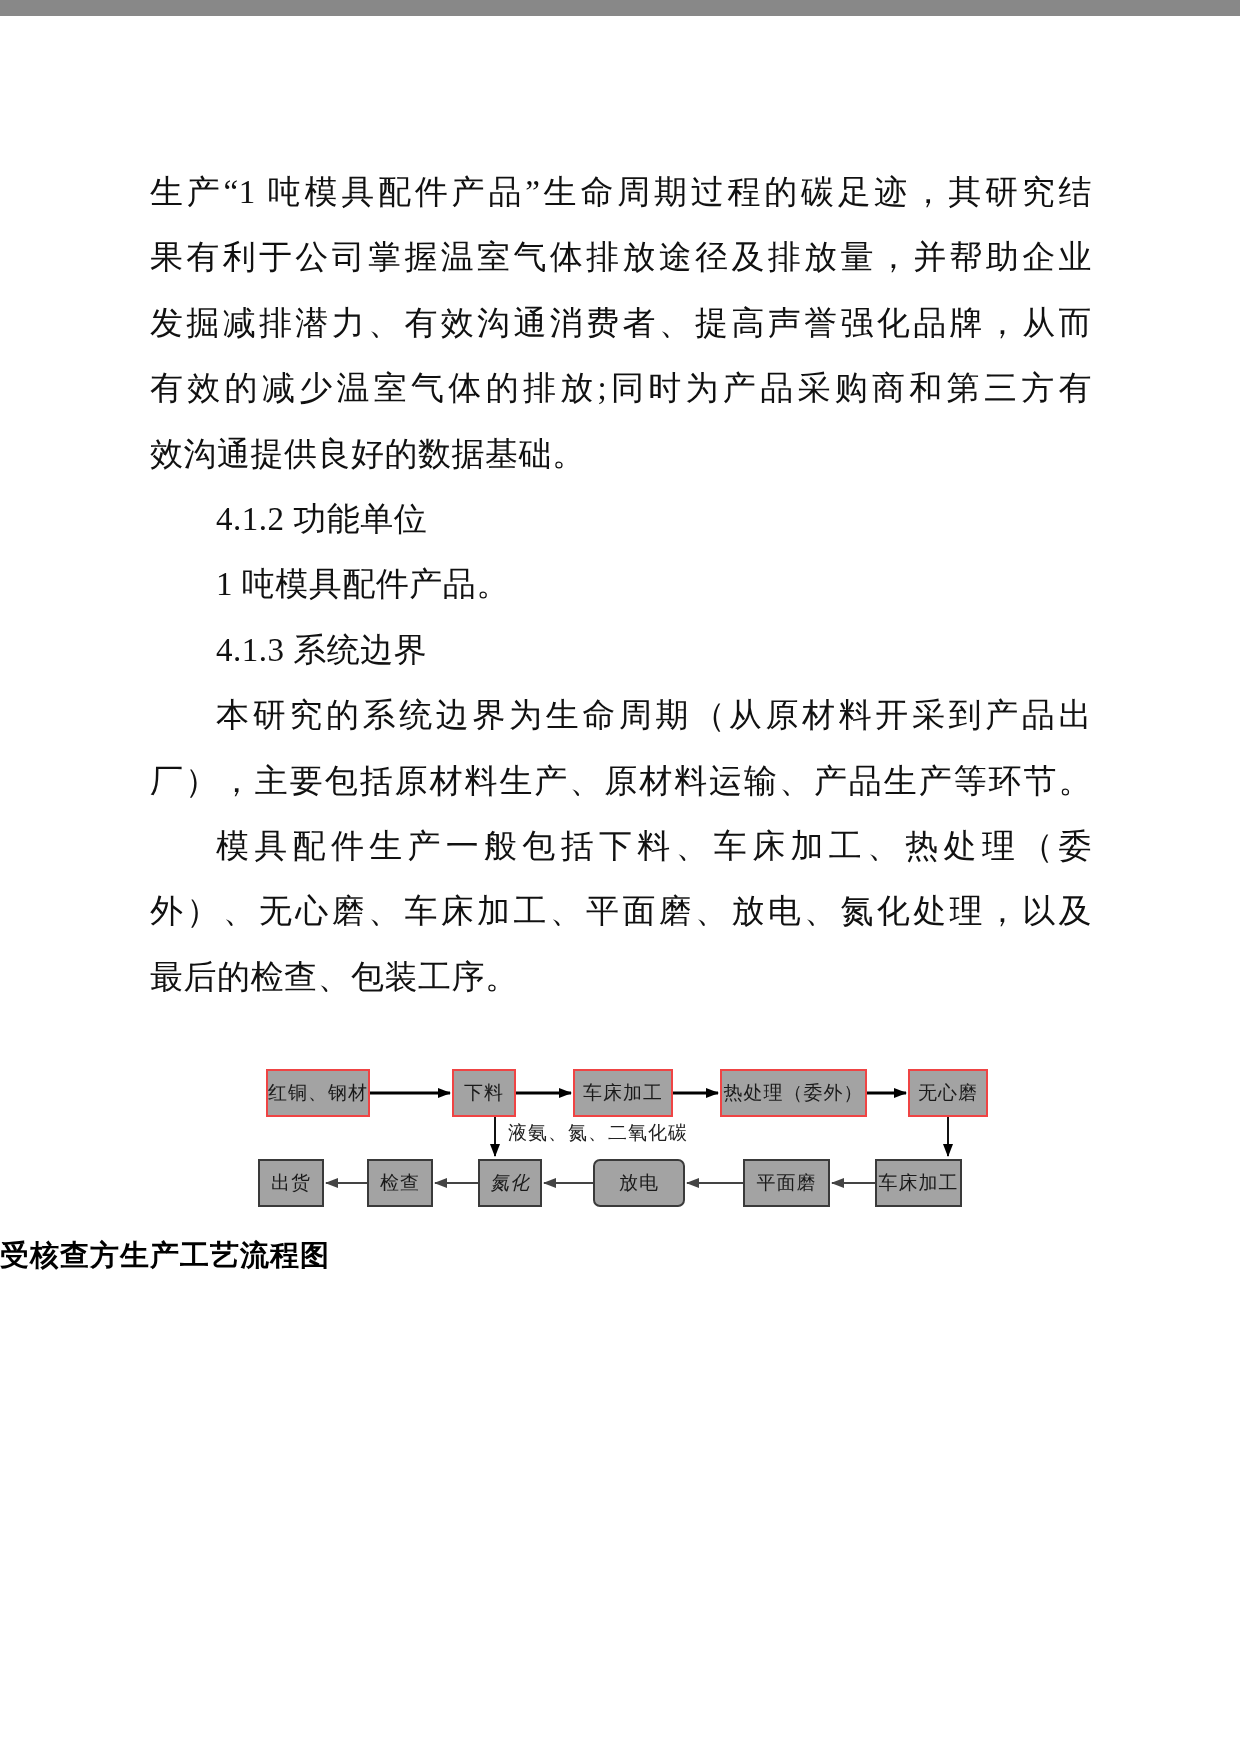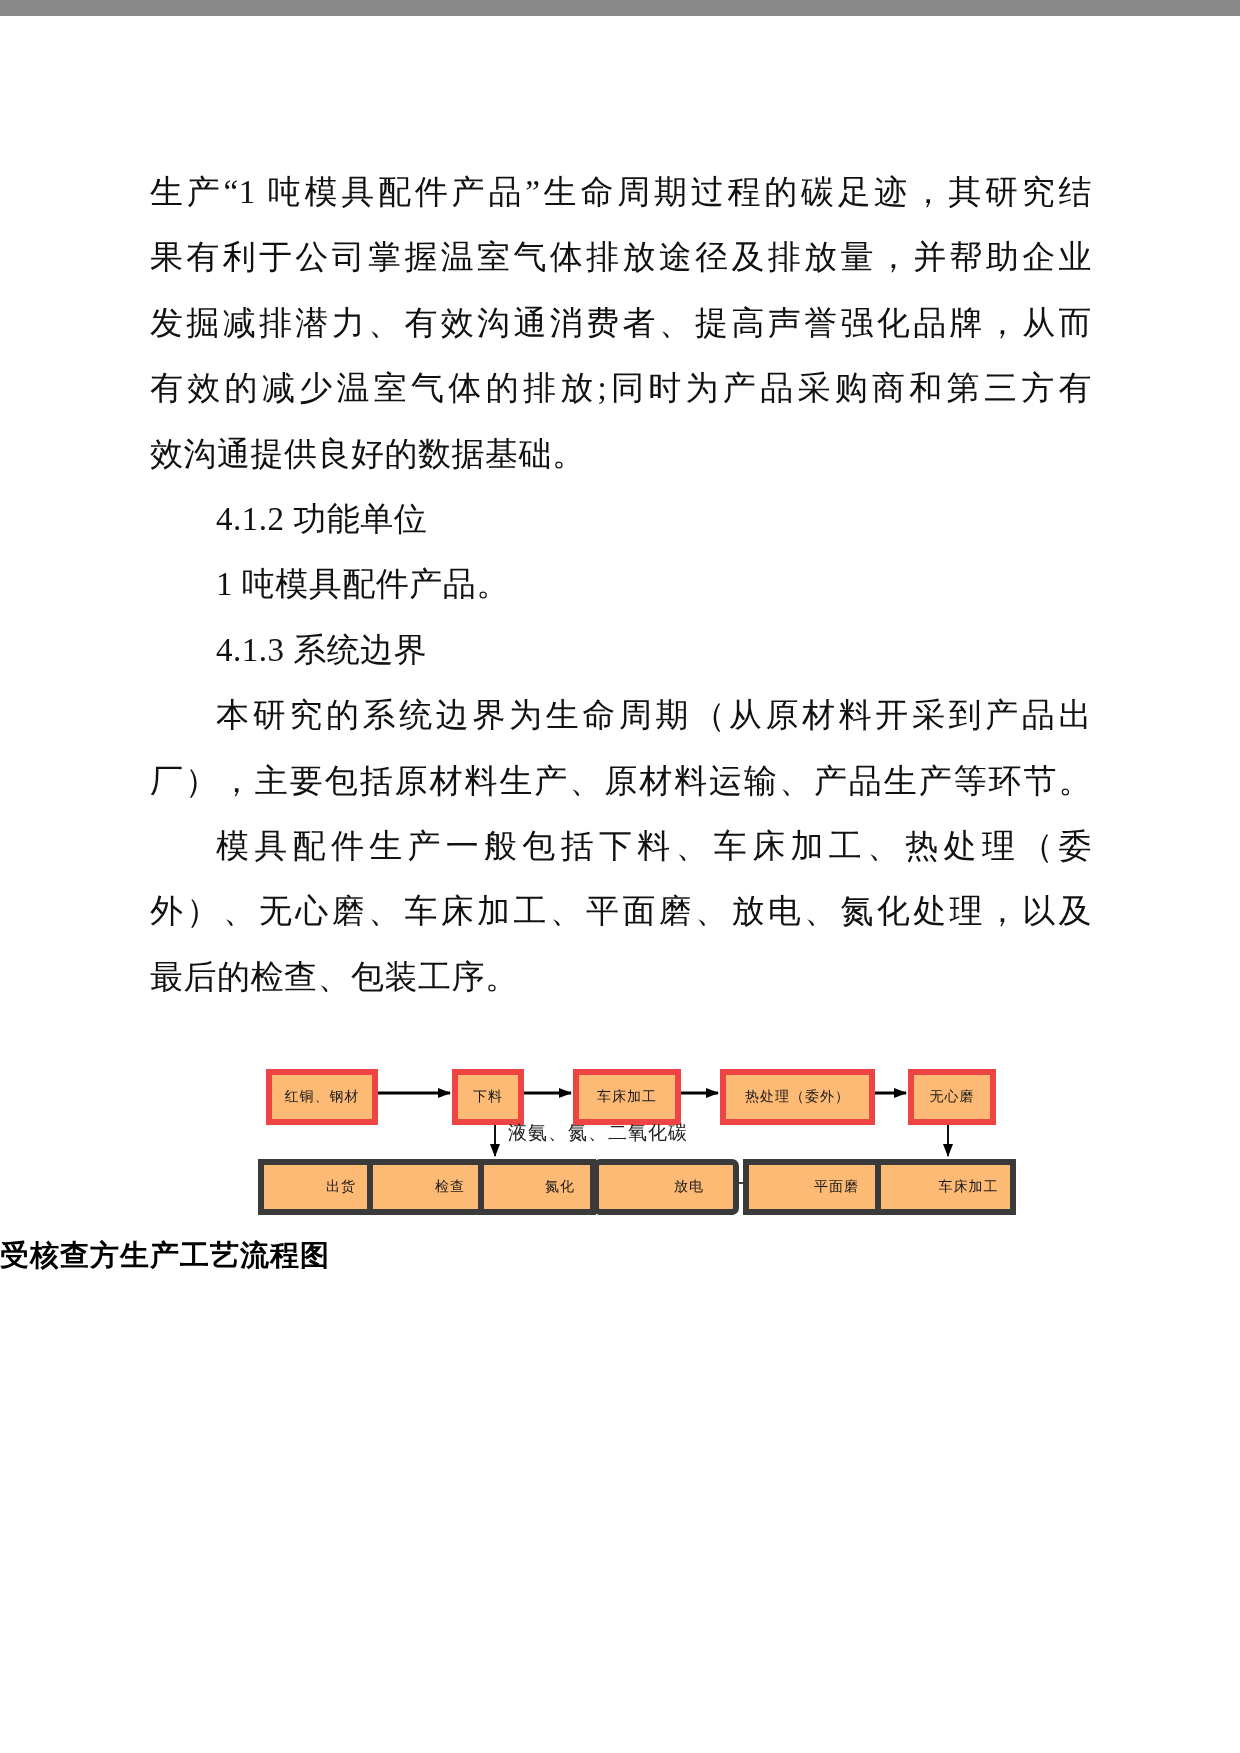--- a/index.html
+++ b/index.html
@@ -38,33 +38,33 @@
     left: 240px;
     top: 1040px;
     width: 760px;
     height: 170px;
     font-family: "Liberation Sans", "DejaVu Sans", sans-serif;
   }
   .flowchart svg { position: absolute; left: 0; top: 0; }
   .fbox {
     position: absolute;
     height: 44px;
-    border: 6px solid #ef4444;
-    background: #fdba74;
+    border: 2px solid #ef4444;
+    background: #a3a3a3;
     display: flex;
     align-items: center;
     justify-content: center;
-    font-size: 14px;
+    font-size: 19px;
     color: #1a1a1a;
     letter-spacing: 1px;
     box-sizing: content-box;
     z-index: 2;
   }
   .frow1 { top: 13px; }
-  .frow2 { top: 103px; border-color: #3a3a3a; padding-left: 46px; }
+  .frow2 { top: 103px; border-color: #3a3a3a; }
   .flow-label {
     position: absolute;
     left: 268px;
     top: 64px;
     font-size: 19px;
     color: #222;
     letter-spacing: 1px;
     z-index: 2;
     white-space: nowrap;
   }
@@ -130,21 +130,21 @@
     <div class="fbox frow1" style="left:26px;  width:100px;">红铜、钢材</div>
     <div class="fbox frow1" style="left:212px; width:60px;">下料</div>
     <div class="fbox frow1" style="left:333px; width:96px;">车床加工</div>
     <div class="fbox frow1" style="left:480px; width:143px;">热处理（委外）</div>
     <div class="fbox frow1" style="left:668px; width:76px;">无心磨</div>
 
     <div class="flow-label">液氨、氮、二氧化碳</div>
 
     <div class="fbox frow2" style="left:18px;  width:62px;">出货</div>
     <div class="fbox frow2" style="left:127px; width:62px;">检查</div>
-    <div class="fbox frow2" style="left:238px; width:60px;">氮化</div>
+    <div class="fbox frow2" style="left:238px; width:60px;font-style:italic;">氮化</div>
     <div class="fbox frow2" style="left:353px; width:88px;border-radius:7px;">放电</div>
     <div class="fbox frow2" style="left:503px; width:83px;">平面磨</div>
     <div class="fbox frow2" style="left:635px; width:83px;">车床加工</div>
   </div>
 
   <div class="caption">受核查方生产工艺流程图</div>
 
 
 </div>
 

